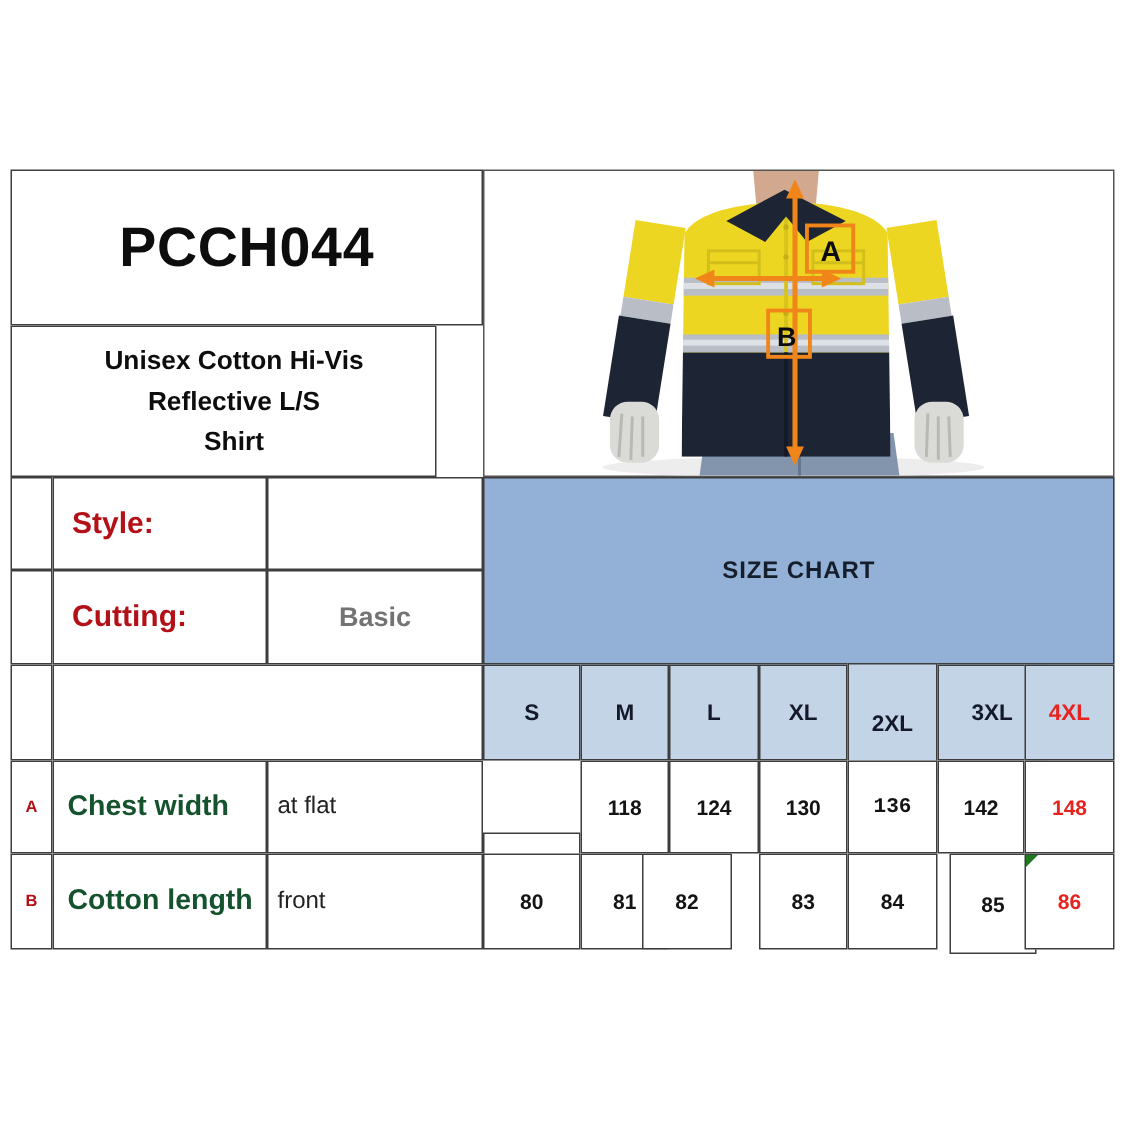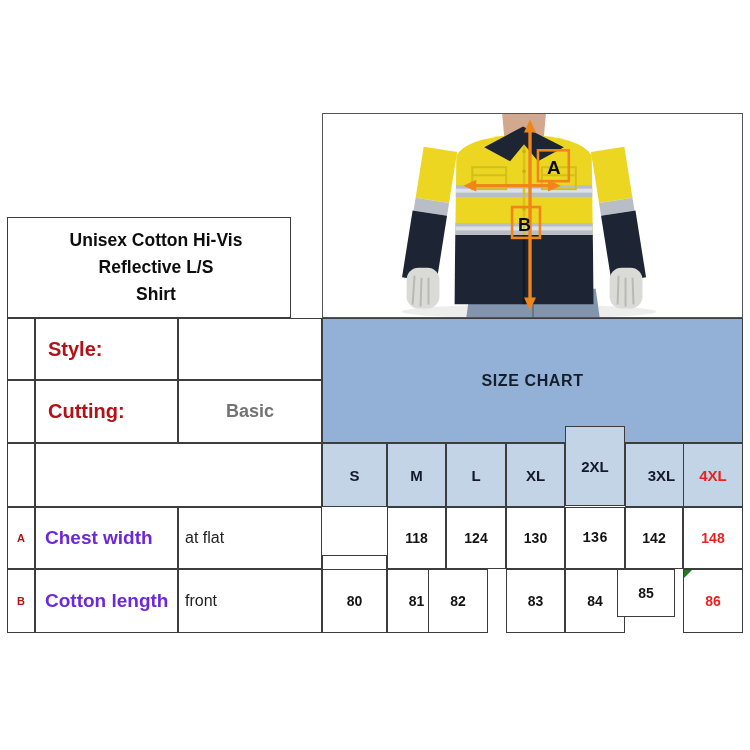--- a/index.html
+++ b/index.html
@@ -11,38 +11,39 @@
     position:absolute;box-sizing:border-box;border:1px solid #3d3d3d;
     display:flex;align-items:center;justify-content:center;background:#fff;
   }
   .left{justify-content:flex-start;}
   .code{font-size:37px;font-weight:bold;letter-spacing:0.5px;color:#0d0d0d;}
   .pname{font-size:17.5px;font-weight:bold;text-align:center;line-height:1.55;
          white-space:pre-line;color:#0d0d0d;padding:0 6px;}
   .redlabel{font-size:20px;font-weight:bold;color:#b31117;padding-left:12px;}
   .value-basic{font-size:18px;font-weight:bold;color:#737373;}
   .marker{font-size:11px;font-weight:bold;color:#b31117;}
-  .rowlabel{font-size:19px;font-weight:bold;color:#6d28d9;padding-left:9px;}
+  .rowlabel{font-size:19px;font-weight:bold;color:#14532d;padding-left:9px;}
   .rowdesc{font-size:16px;font-weight:normal;color:#222;padding-left:6px;}
   .schart{background:#93b1d6;font-size:16px;font-weight:bold;color:#161e2c;letter-spacing:0.6px;}
   .sizehead{background:#c3d4e7;font-size:15px;font-weight:bold;color:#14192a;}
   .num{font-size:14px;font-weight:bold;color:#141414;}
   .red{color:#e8231f !important;}
   .imgcell{border:1px solid #555;background:#fff;padding:0;overflow:hidden;}
   .note-tri{
     position:absolute;left:684px;top:570px;width:0;height:0;
     border-top:8px solid #1e7a1e;border-right:8px solid transparent;
   }
   svg text{font-family:"Liberation Sans","DejaVu Sans",sans-serif;}
 </style>
 </head>
 <body>
 
 <div id="canvas">
 
+  <div class="cell code" style="left:7px;top:113px;width:315px;height:104px;">PCCH044</div>
 
   <div class="cell pname" style="left:7px;top:217px;width:284px;height:101px;padding-left:20px;">Unisex Cotton Hi-Vis Reflective L/S
 Shirt</div>
 
   <div class="cell imgcell" style="left:322px;top:113px;width:421px;height:205px;">
     <svg width="421" height="205" viewBox="0 0 421 205">
 
       <ellipse cx="207" cy="199" rx="128" ry="7" fill="#ededed"></ellipse>
 
       <path d="M148,176 L274,176 L278,205 L144,205 Z" fill="#8295ad"></path>
@@ -123,21 +124,21 @@
   <div class="cell value-basic" style="left:178px;top:380px;width:144px;height:63px;">Basic</div>
 
   <div class="cell schart" style="left:322px;top:318px;width:421px;height:125px;">SIZE CHART</div>
 
   <div class="cell" style="left:7px;top:443px;width:28px;height:64px;"></div>
   <div class="cell" style="left:35px;top:443px;width:287px;height:64px;"></div>
   <div class="cell sizehead" style="left:322px;top:443px;width:65px;height:64px;">S</div>
   <div class="cell sizehead" style="left:387px;top:443px;width:59px;height:64px;">M</div>
   <div class="cell sizehead" style="left:446px;top:443px;width:60px;height:64px;">L</div>
   <div class="cell sizehead" style="left:506px;top:443px;width:59px;height:64px;">XL</div>
-  <div class="cell sizehead" style="left:565px;top:426px;width:60px;height:80px;">2XL</div>
+  <div class="cell sizehead" style="left:565px;top:442px;width:60px;height:80px;">2XL</div>
   <div class="cell sizehead" style="left:625px;top:443px;width:73px;height:64px;">3XL</div>
   <div class="cell sizehead red" style="left:683px;top:443px;width:60px;height:64px;">4XL</div>
 
   <div class="cell marker" style="left:7px;top:507px;width:28px;height:62px;">A</div>
   <div class="cell rowlabel left" style="left:35px;top:507px;width:143px;height:62px;">Chest width</div>
   <div class="cell rowdesc left" style="left:178px;top:507px;width:144px;height:62px;">at flat</div>
   <div class="cell num" style="left:322px;top:507px;width:65px;height:62px;margin-top:48px;">112</div>
   <div class="cell num" style="left:387px;top:507px;width:59px;height:62px;">118</div>
   <div class="cell num" style="left:446px;top:507px;width:60px;height:62px;">124</div>
   <div class="cell num" style="left:506px;top:507px;width:59px;height:62px;">130</div>
@@ -146,18 +147,18 @@
   <div class="cell num red" style="left:683px;top:507px;width:60px;height:62px;">148</div>
 
   <div class="cell marker" style="left:7px;top:569px;width:28px;height:64px;">B</div>
   <div class="cell rowlabel left" style="left:35px;top:569px;width:143px;height:64px;">Cotton length</div>
   <div class="cell rowdesc left" style="left:178px;top:569px;width:144px;height:64px;">front</div>
   <div class="cell num" style="left:322px;top:569px;width:65px;height:64px;">80</div>
   <div class="cell num" style="left:387px;top:569px;width:59px;height:64px;">81</div>
   <div class="cell num" style="left:428px;top:569px;width:60px;height:64px;">82</div>
   <div class="cell num" style="left:506px;top:569px;width:59px;height:64px;">83</div>
   <div class="cell num" style="left:565px;top:569px;width:60px;height:64px;">84</div>
-  <div class="cell num" style="left:617px;top:569px;width:58px;height:48px;">85</div>
+  <div class="cell num" style="left:633px;top:569px;width:58px;height:67px;">85</div>
   <div class="cell num red" style="left:683px;top:569px;width:60px;height:64px;">86</div>
 
   <div class="note-tri"></div>
 
 </div>
 
 </body></html>

